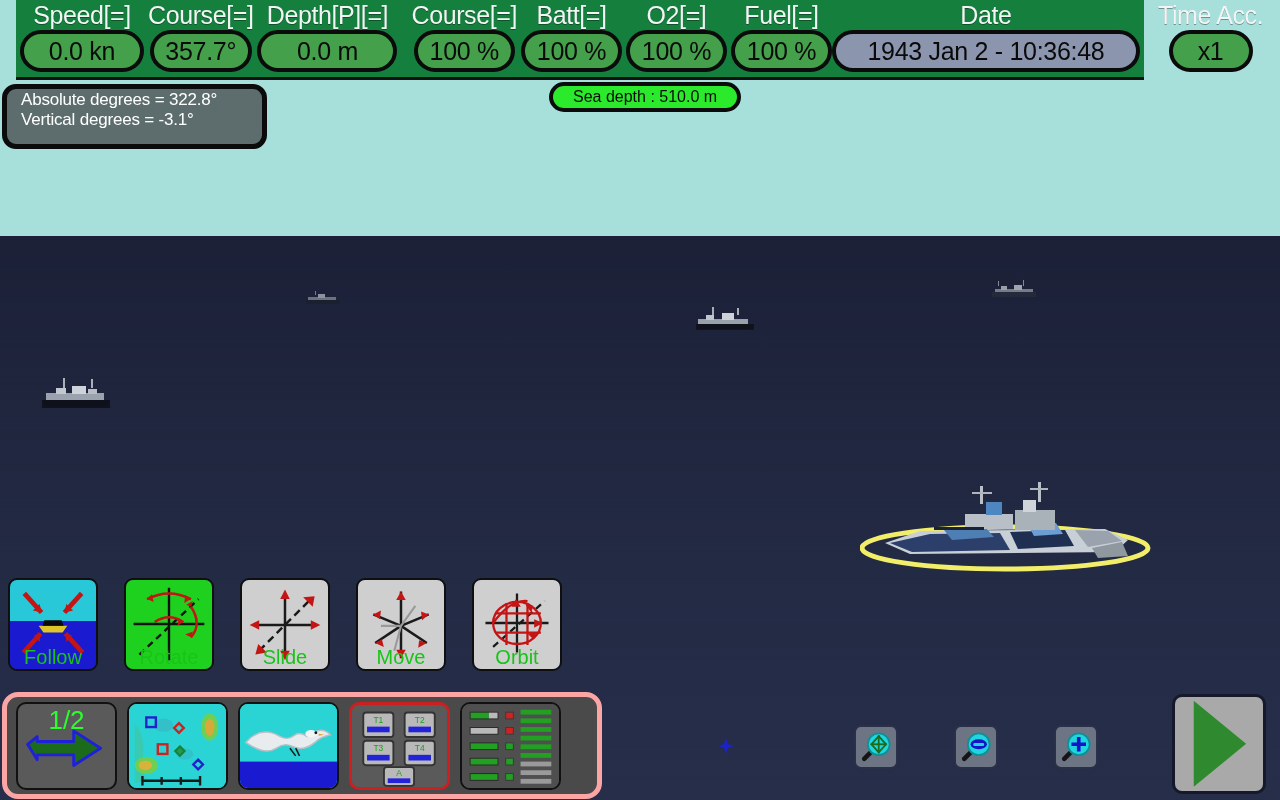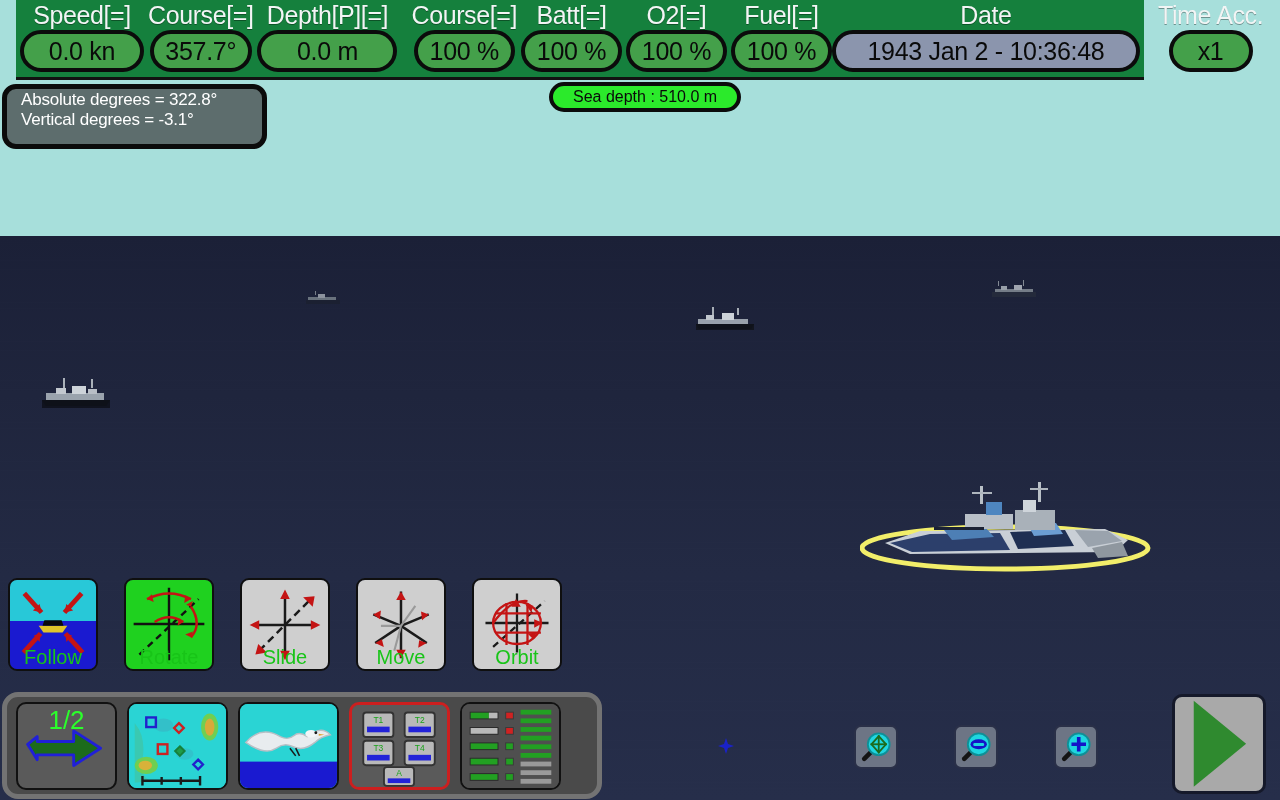--- a/index.html
+++ b/index.html
@@ -49,21 +49,21 @@
   .cam-btn .cam-lbl { position:absolute; left:0; right:0; bottom:1px; text-align:center;
                       color:#18c418; font-size:20px; line-height:22px; }
   .cam-sky { position:absolute; left:0; top:0; right:0; height:46%; background:#28c8d8; }
   .cam-sea { position:absolute; left:0; top:46%; right:0; bottom:0; background:#1a1ad0; }
   .cam-grey { position:absolute; inset:0; background:#cfcfcf; }
   .cam-green { position:absolute; inset:0; background:#1fd11f; }
   .cam-btn svg { position:absolute; inset:0; }
 
   
   #bottombar { position:absolute; left:2px; top:692px; width:600px; height:107px;
-               background:#4a4a4a; border:5px solid #737373; border-radius:16px;
+               background:#4a4a4a; border:5px solid #fca5a5; border-radius:16px;
                display:flex; align-items:center; gap:10px; padding:0 9px; }
   .tool-btn { position:relative; width:101px; height:88px; border:2px solid #111;
               border-radius:10px; background:#5a5a5a; overflow:hidden; flex:0 0 auto; }
   .tool-btn.map { background:#29d6d6; }
   .tool-btn.view { background:#29d6d6; }
   .tool-btn.panel { background:#5a5a5a; }
   .tool-btn.gauges { background:#4f4f4f; }
   .page-num { position:absolute; left:50%; transform:translateX(-50%); top:2px;
               color:#2bff2b; font-size:26px; line-height:28px; }
   .tool-btn svg { position:absolute; inset:0; }

